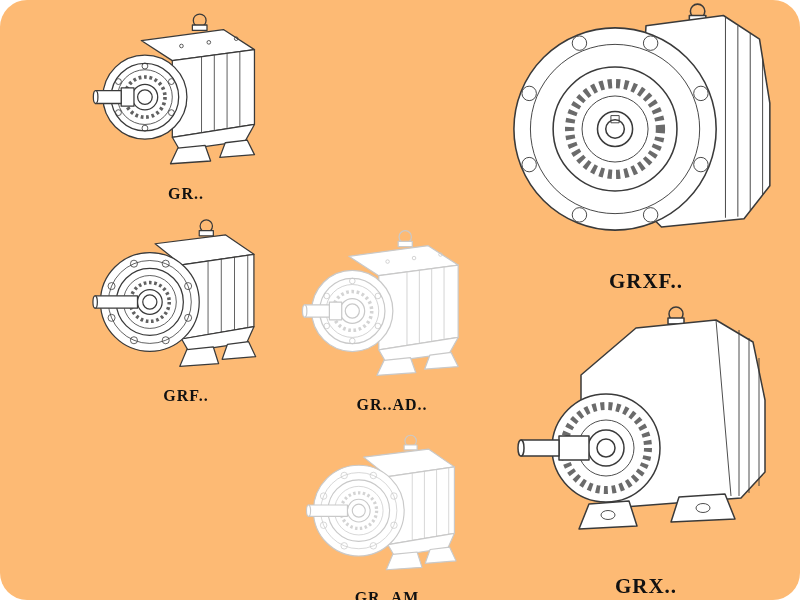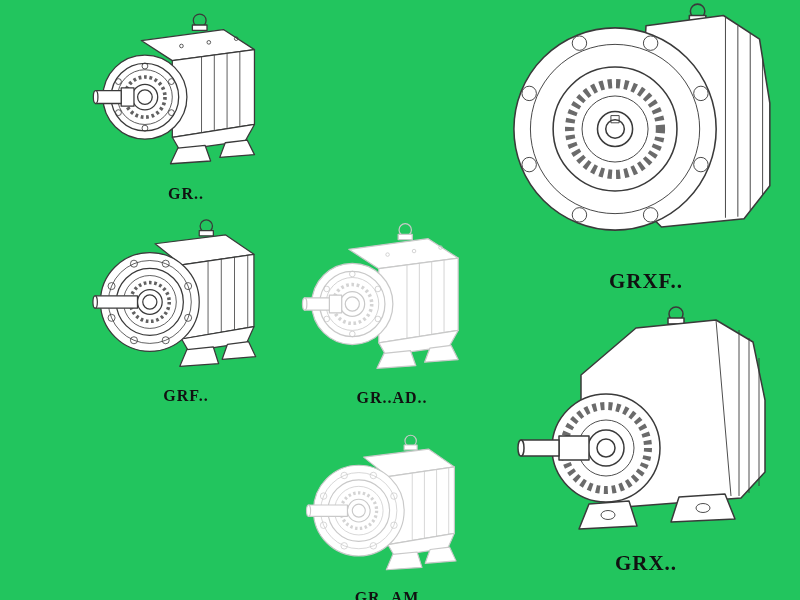--- a/index.html
+++ b/index.html
@@ -1,29 +1,30 @@
 <!DOCTYPE html>
 <html><head>
 <meta charset="utf-8">
 <style>
   html,body{margin:0;padding:0;background:#ffffff;}
   .page{
-    position:relative;width:800px;height:600px;background:#22c55e;overflow:hidden;
+    position:relative;width:800px;height:600px;background:#fdba74;overflow:hidden;
     font-family:"Liberation Serif", serif;
+    border-radius:27px;
   }
   .fig{position:absolute;margin:0;padding:0;display:flex;flex-direction:column;align-items:center;}
   .fig svg{display:block;width:100%;}
   .drawing{color:#3a3a3a;}
   .ghost{color:#c9c9c9;}
   .fig-label{
     font-weight:bold;color:#111;letter-spacing:1px;
     font-family:"Liberation Serif", serif;
     font-size:16px;line-height:1.1;margin-top:3px;white-space:nowrap;
   }
-  .fig-label.big{font-size:21px;margin-top:2px;}
+  .fig-label.big{font-size:21px;margin-top:25px;}
   .defs{position:absolute;width:0;height:0;overflow:hidden;}
 </style>
 </head>
 <body>
 
 <svg class="defs" aria-hidden="true">
   <defs>
 
     <symbol id="sym-gr" viewBox="0 0 210 195">
       <g fill="#fff" stroke="currentColor" stroke-width="1.4" stroke-linejoin="round">
@@ -201,21 +202,21 @@
     <div class="fig-label">GRF..</div>
   </figure>
 
   <figure class="fig" style="left:502px;top:0px;width:288px;">
     <svg class="drawing" style="height:258px">
         <use href="#sym-grxf" xlink:href="#sym-grxf"></use>
       </svg>
     <div class="fig-label big" style="margin-top:12px;">GRXF..</div>
   </figure>
 
-  <figure class="fig" style="left:290px;top:214px;width:204px;">
+  <figure class="fig" style="left:290px;top:221px;width:204px;">
     <svg class="drawing ghost" style="height:172px">
         <use href="#sym-gr" xlink:href="#sym-gr"></use>
       </svg>
     <div class="fig-label">GR..AD..</div>
   </figure>
 
   <figure class="fig" style="left:502px;top:300px;width:288px;">
     <svg class="drawing" style="height:250px">
         <use href="#sym-grx" xlink:href="#sym-grx"></use>
       </svg>

